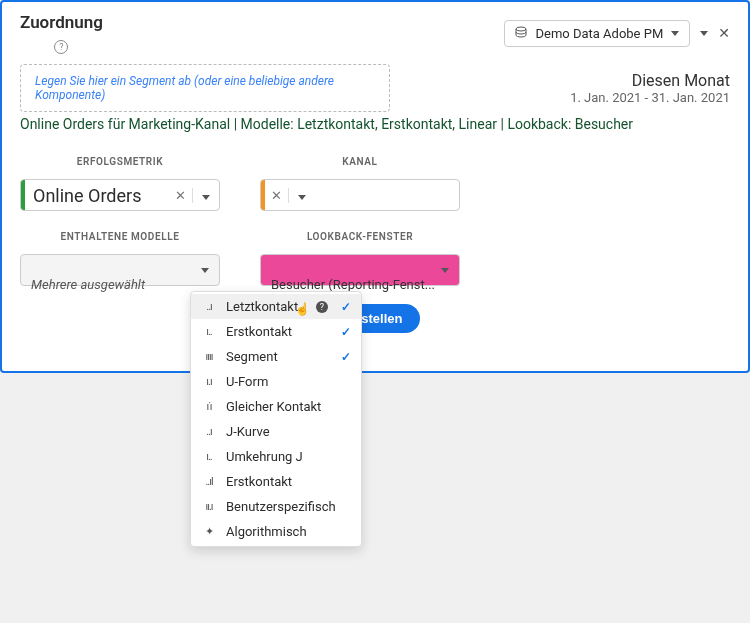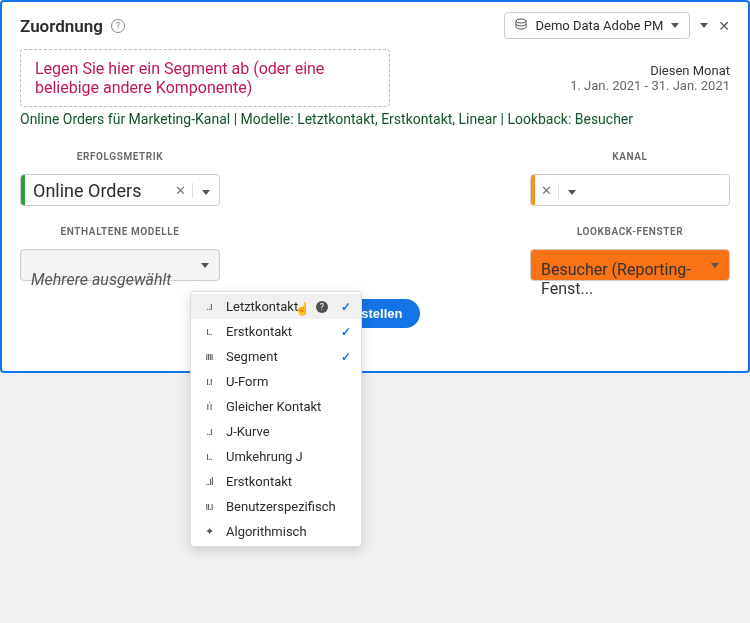--- a/index.html
+++ b/index.html
@@ -24,20 +24,21 @@
   .panel-header {
     display: flex;
     align-items: center;
     justify-content: space-between;
     padding: 10px 18px 4px 18px;
   }
   .title-wrap {
     display: flex;
     align-items: center;
     gap: 8px;
+    flex-direction: column;
   }
   .title {
     font-size: 17px;
     font-weight: 600;
     color: #2c2c2c;
   }
   .help-icon {
     width: 14px;
     height: 14px;
     border: 1px solid #888;
@@ -80,40 +81,41 @@
   }
   .row1 {
     display: flex;
     align-items: center;
     justify-content: space-between;
   }
   .dropzone {
     border: 1px dashed #bbb;
     border-radius: 4px;
     padding: 9px 14px;
-    color: #be185d;
-    font-size: 16px;
+    font-style: italic;
+    color: #3b82f6;
+    font-size: 12px;
     width: 370px;
   }
   .date-range {
     text-align: right;
     font-size: 12px;
     color: #555;
   }
-  .date-range .label { font-size: 13px; color: #333; }
+  .date-range .label { font-size: 16px; color: #333; }
   .date-range .range { font-size: 13px; color: #666; }
   .desc {
     margin-top: 4px;
     font-size: 14px;
     color: #14532d;
   }
   .controls {
     margin-top: 24px;
     display: flex;
-    justify-content: space-between;
+    justify-content: flex-start;
     gap: 40px;
   }
   .column {
     width: 200px;
   }
   .col-label {
     text-align: center;
     font-size: 10px;
     letter-spacing: 0.06em;
     color: #666;
@@ -136,24 +138,24 @@
   .pill .chev-wrap { border-left: 1px solid #ddd; padding: 0 9px; cursor: pointer; }
   .select {
     display: flex;
     align-items: center;
     justify-content: space-between;
     border: 1px solid #ccc;
     border-radius: 4px;
     height: 32px;
     padding: 0 10px;
     cursor: pointer;
-    background: #f97316;
+    background: #ec4899;
   }
   .select.grey { background: #f4f4f4; }
-  .select .text { font-size: 16px; color: #555; font-style: italic; margin-top: 28px; }
+  .select .text { font-size: 13px; color: #555; font-style: italic; margin-top: 28px; }
   .select.plain .text { font-style: normal; color: #333; }
   .build-btn {
     background: #1473e6;
     color: #fff;
     border: none;
     border-radius: 16px;
     padding: 7px 18px;
     font-size: 13px;
     font-weight: 600;
     cursor: pointer;

